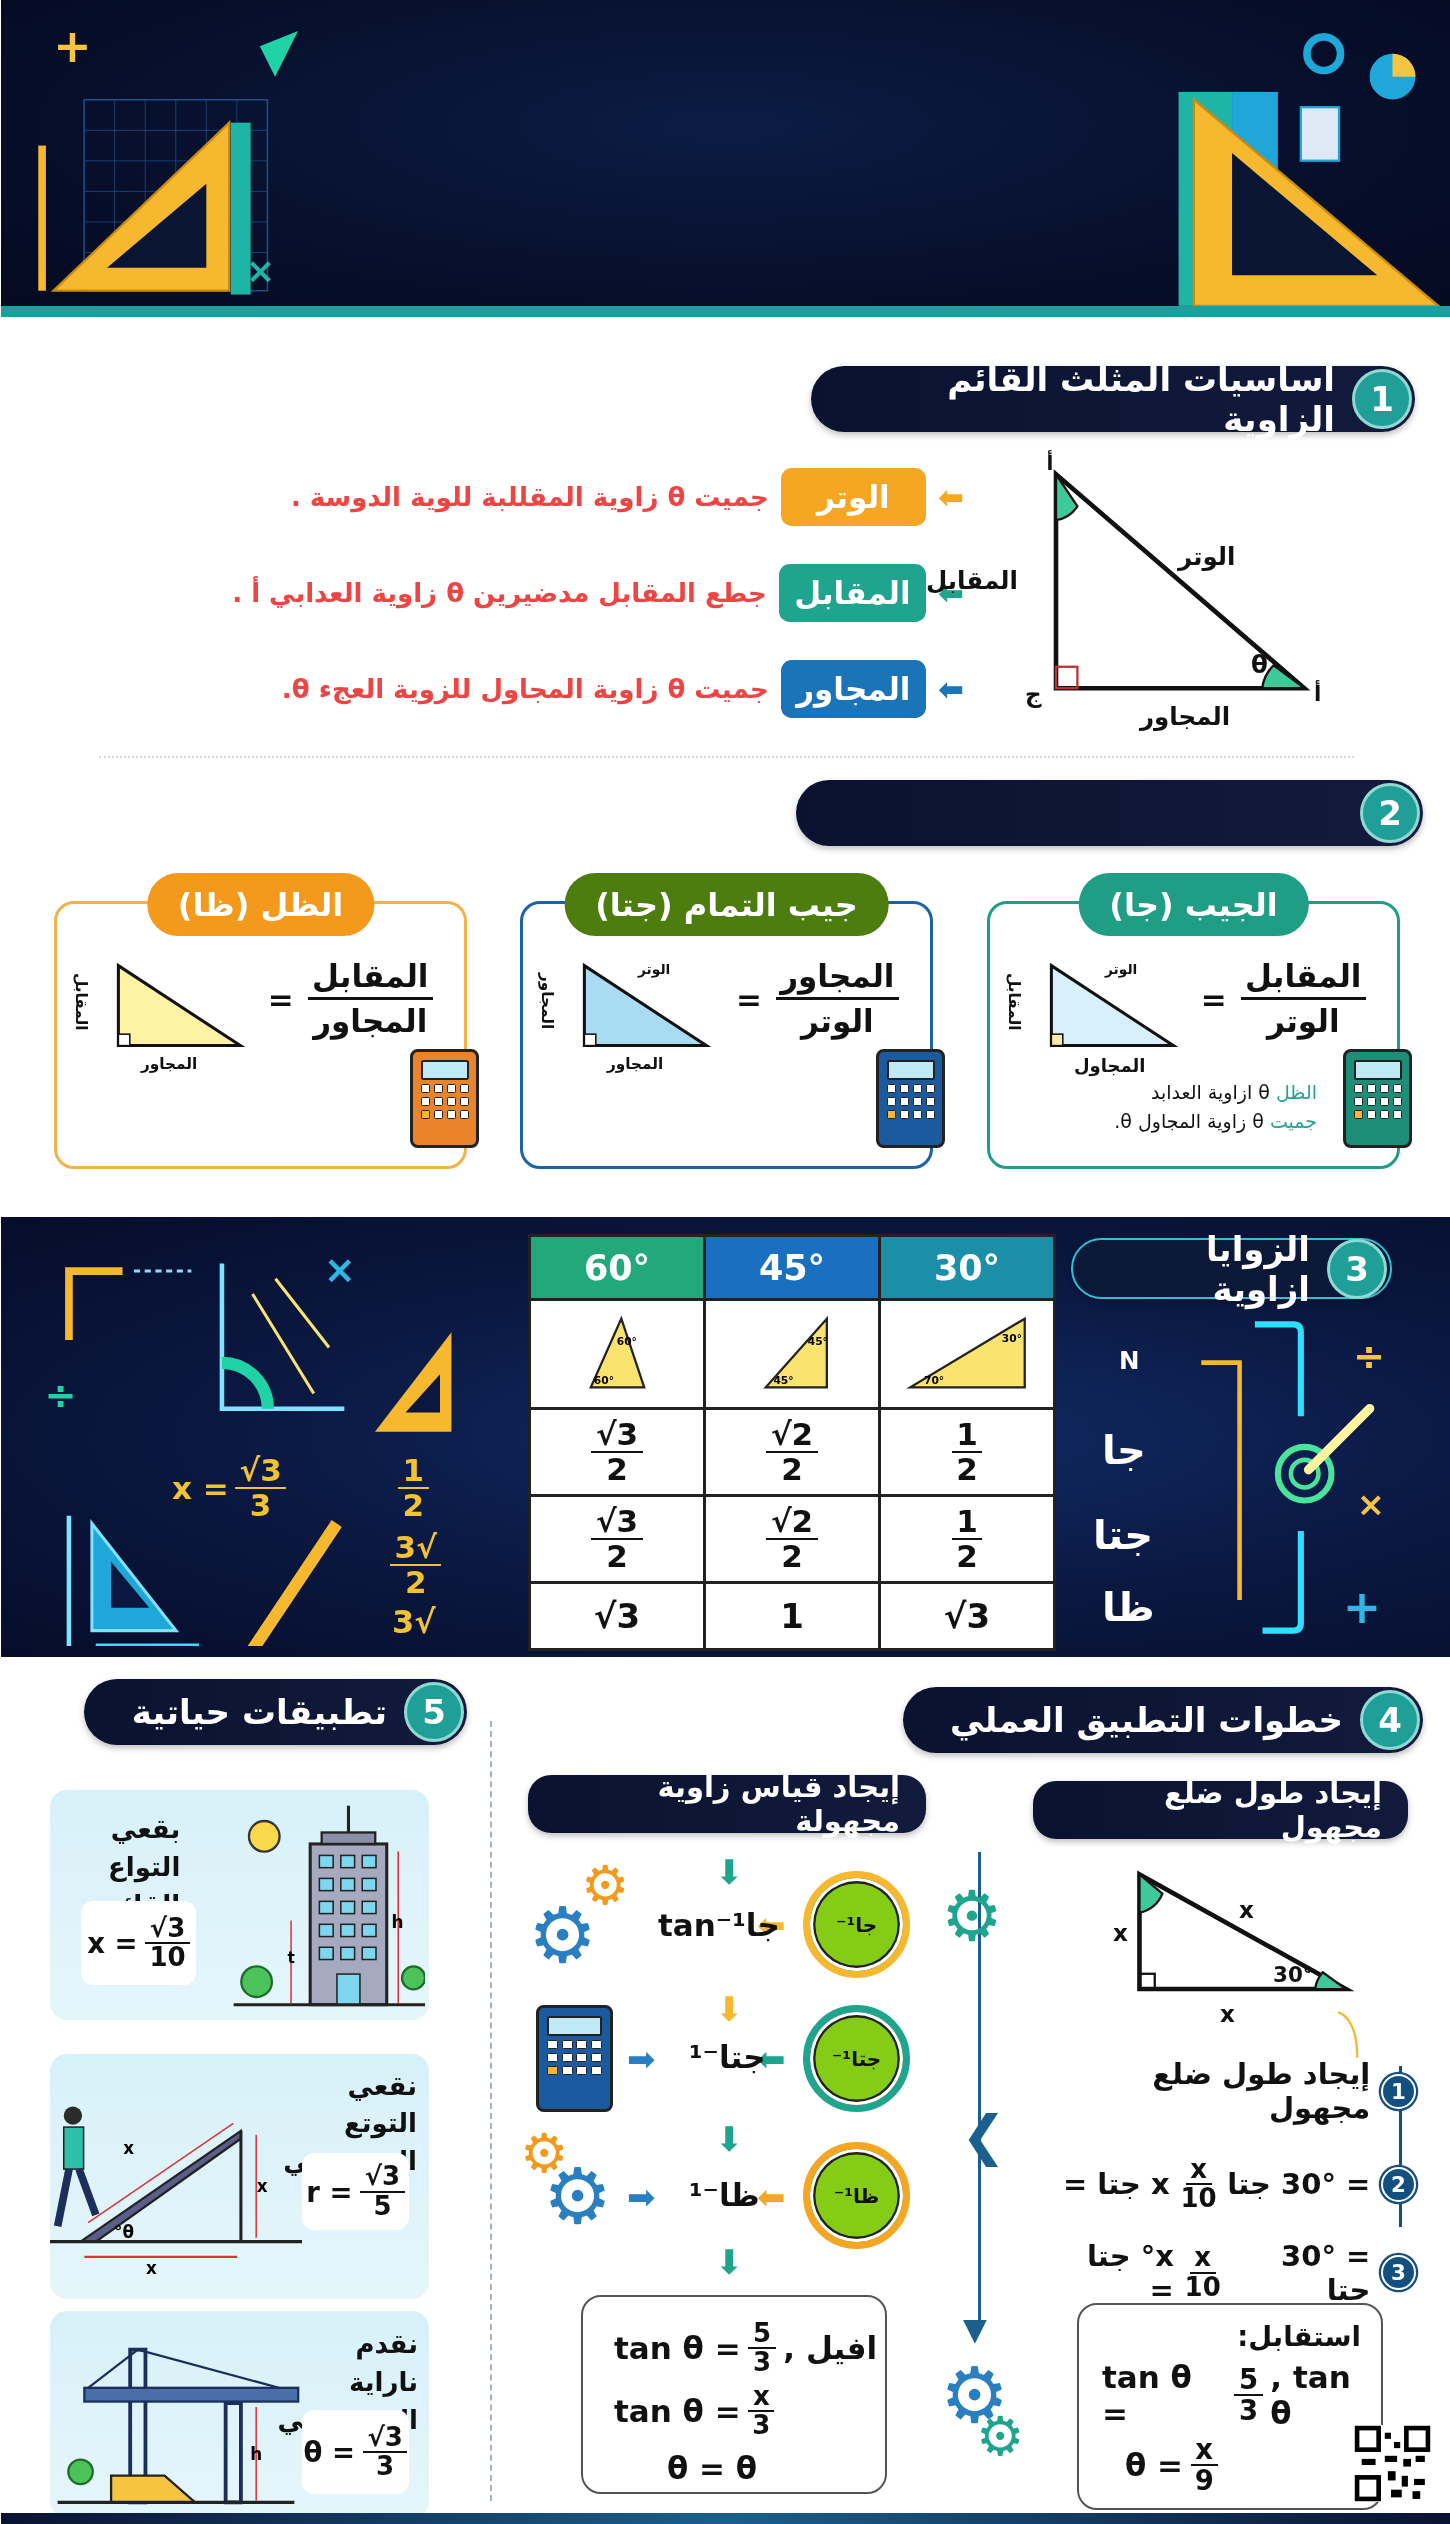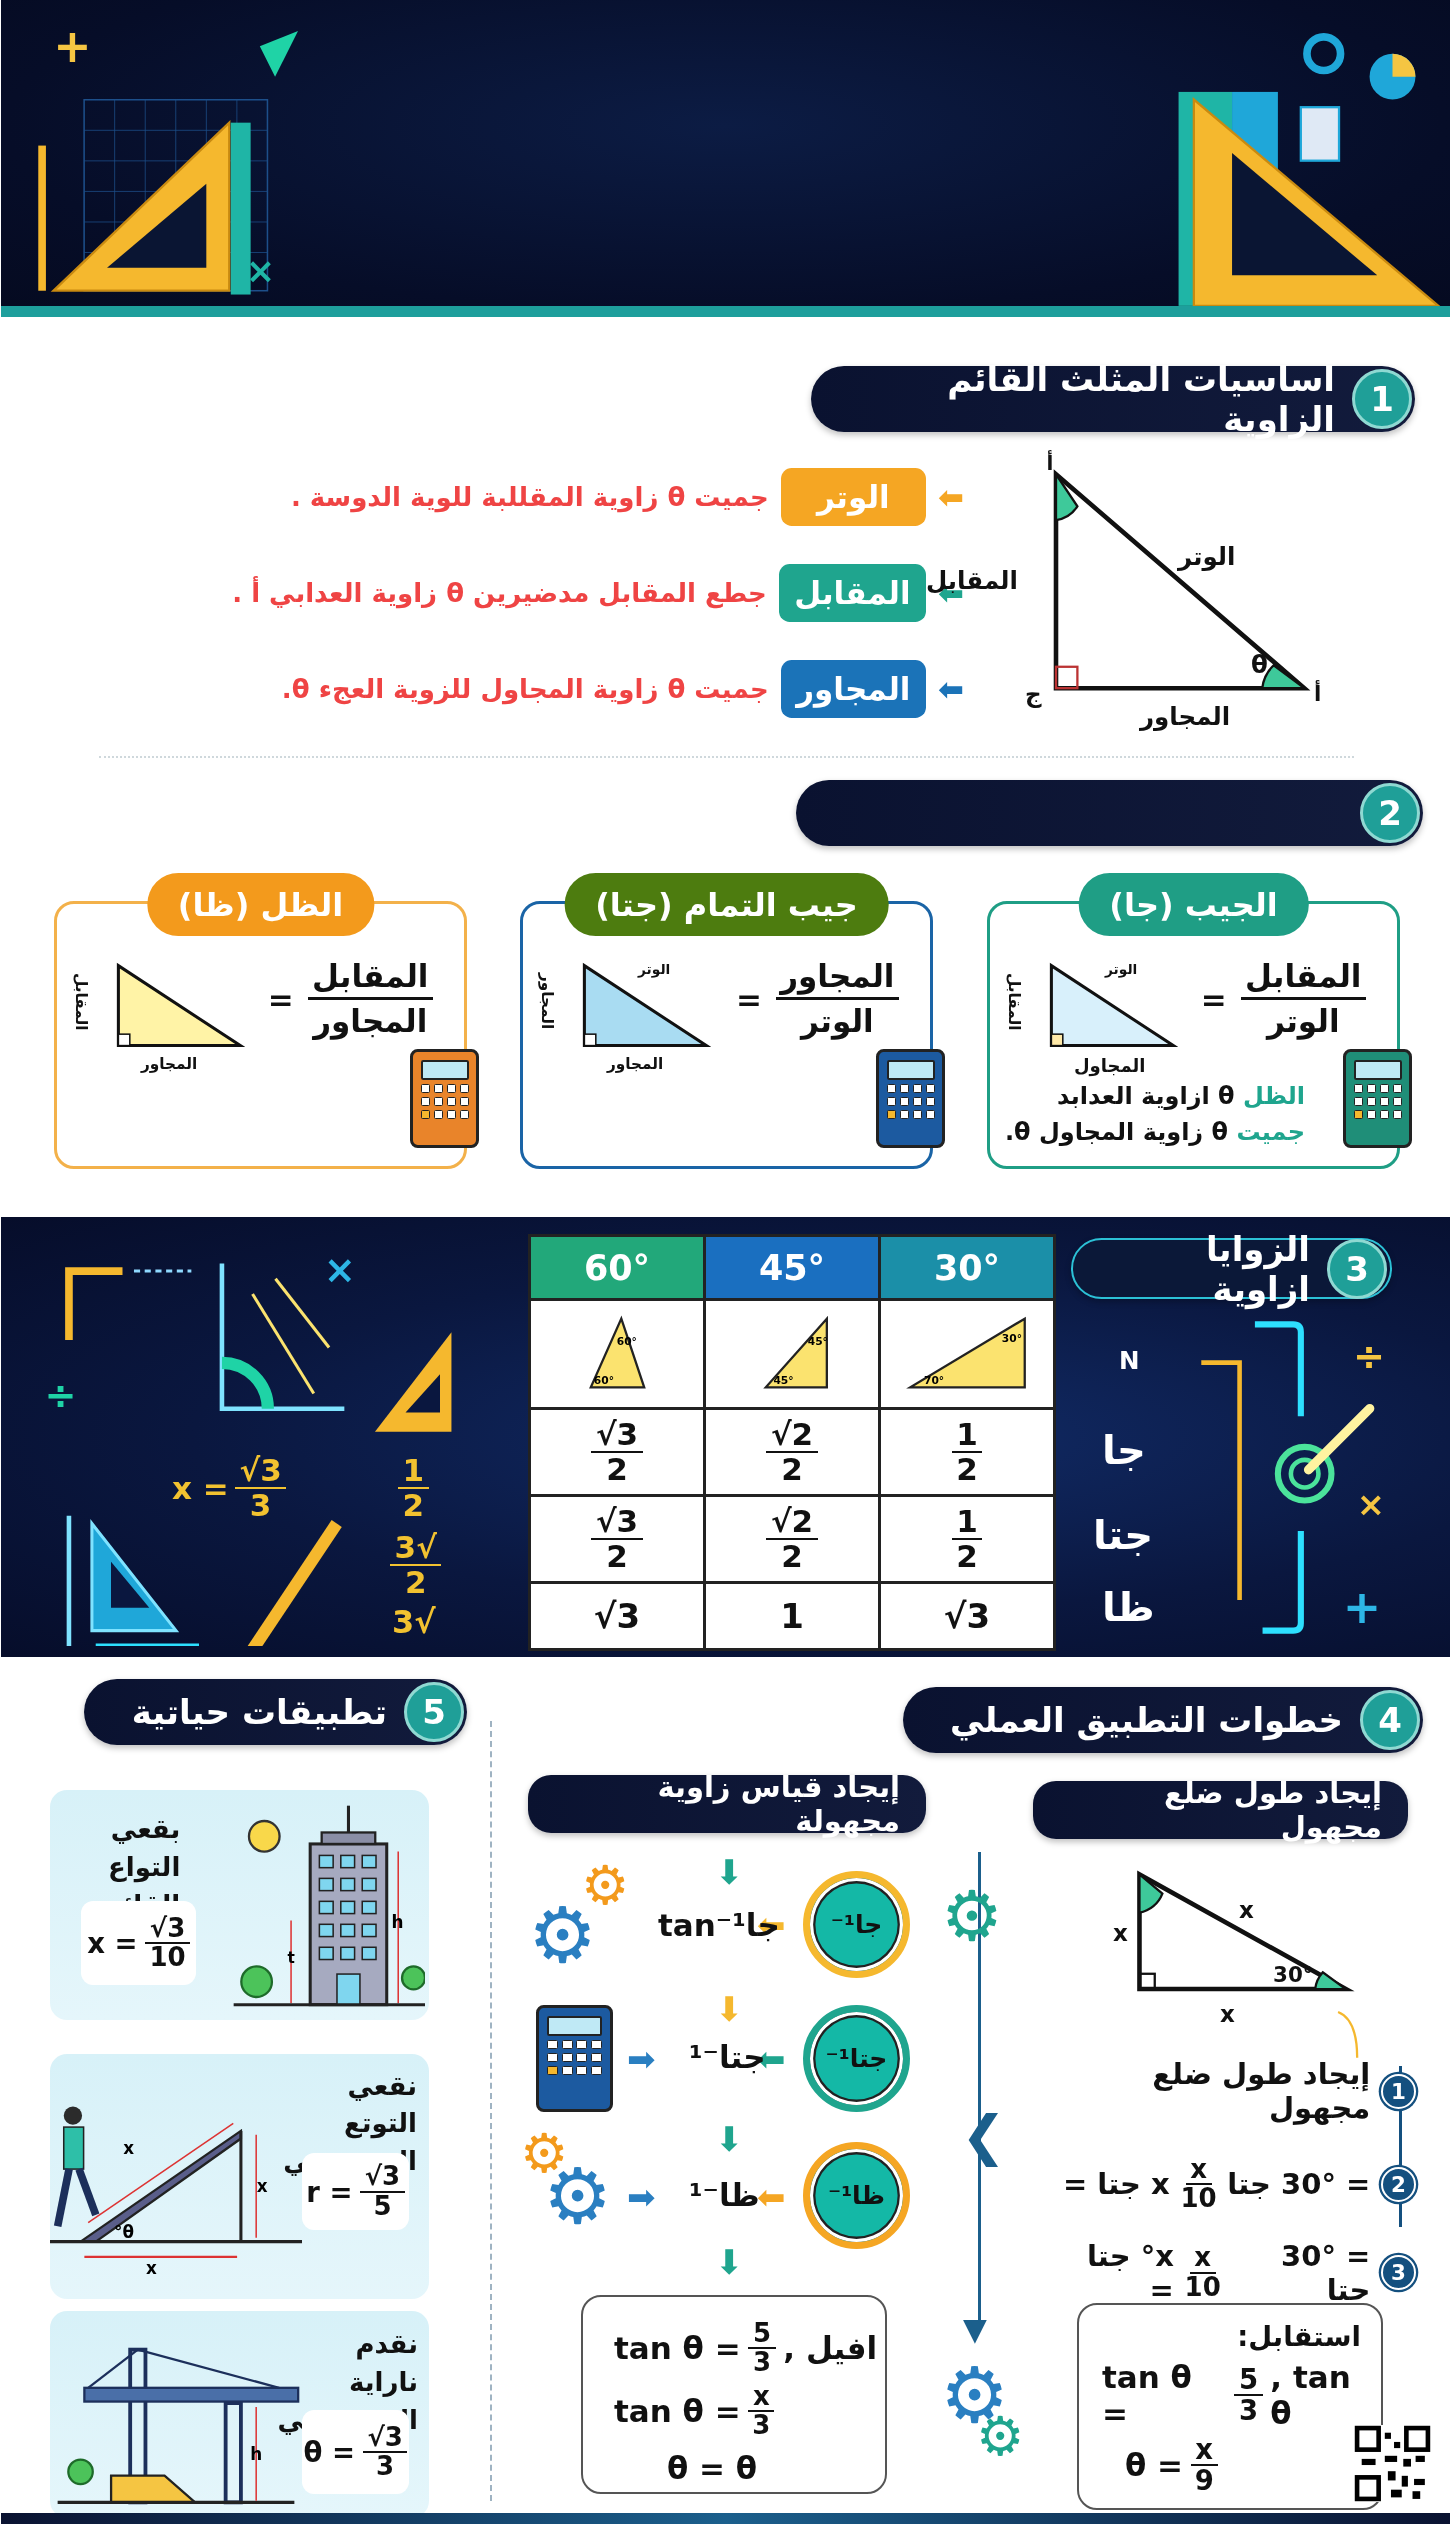--- a/index.html
+++ b/index.html
@@ -30,21 +30,21 @@
 .calc .keys i{display:block;height:9.2px;background:#fff;border:1.5px solid #222;border-radius:1.5px}
 
 #s3{left:0;top:1217px;width:1451px;height:440px;background:radial-gradient(ellipse at 60% 50%,#112b66 0%,#0a173f 55%,#060d2a 100%)}
 #tbl{left:528px;top:17px;width:528px;border-collapse:separate;border-spacing:3.1px;background:#222}
 #tbl td,#tbl th{background:#fff;text-align:center;color:#111;font-weight:bold;direction:ltr}
 #tbl th{height:61px;color:#fff;font-size:35px}
 .mfrac{display:inline-flex;flex-direction:column;align-items:center;font-size:31px;line-height:1.05}
 .mfrac .n{border-bottom:2.3px solid #111;padding:0 4.6px}
 .neon{color:#f2c230;font-weight:bold}
 
-.circle{width:107px;height:107px;border-radius:50%;border:7.7px solid;display:flex;align-items:center;justify-content:center;font-size:25px;font-weight:bold;background:#14b8a6;box-shadow:inset 0 0 0 3.1px #fff, inset 0 0 0 5.4px #222}
+.circle{width:107px;height:107px;border-radius:50%;border:7.7px solid;display:flex;align-items:center;justify-content:center;font-size:20px;font-weight:bold;background:#84cc16;box-shadow:inset 0 0 0 3.1px #fff, inset 0 0 0 5.4px #222}
 .flowtxt{font-size:31px;font-weight:bold;direction:ltr}
 .gear{font-size:92px;line-height:1}
 .box{border:2.3px solid #555;border-radius:20px;background:#fff}
 .eq{font-size:31px;font-weight:bold;direction:ltr;display:flex;align-items:center;gap:7.7px}
 .step{display:flex;align-items:center;gap:10.7px;direction:rtl;font-size:29px;font-weight:bold}
 .step .b{width:35px;height:35px;border-radius:50%;background:#14507f;color:#fff;font-size:21.4px;display:flex;align-items:center;justify-content:center;border:2.3px solid #fff;box-shadow:0 0 0 2.3px #14507f;flex:none}
 .app{left:50px;width:379px;height:230px;border-radius:17px;background:linear-gradient(180deg,#d7f1f8,#e5f6fb)}
 .apptitle{font-size:26px;font-weight:bold;text-align:right;line-height:1.45}
 .appbox{background:#fff;border-radius:12.2px;display:flex;align-items:center;justify-content:center;gap:7.7px;font-size:27.5px;font-weight:bold;direction:ltr}
 .dash{border-right:2.3px dashed #9fb3c2}
@@ -143,21 +143,21 @@
       </span>
     <span style="font-weight:bold">=</span>
   </div>
   <svg class="abs" style="left:46px;top:54px" width="145" height="99" viewBox="0 0 190 130">
       <polygon points="20,10 20,115 180,115" fill="#d8f0fb" stroke="#111" stroke-width="4"></polygon>
       <rect x="20" y="100" width="15" height="15" fill="#ffe9a8" stroke="#111" stroke-width="2"></rect>
     </svg>
   <span class="abs" style="left:15.3px;top:69px;writing-mode:vertical-rl;font-size:15.3px;font-weight:bold">المقابل</span>
   <span class="abs" style="left:115px;top:57px;font-size:13.8px;font-weight:bold">الوتر</span>
   <span class="abs" style="left:84px;top:151px;font-size:18px;font-weight:bold">المجاول</span>
-  <div class="abs" style="right:92px;top:174px;font-size:24px;font-weight:bold;line-height:1.5;text-align:right">
+  <div class="abs" style="right:80px;top:174px;font-size:19px;font-weight:normal;line-height:1.5;text-align:right">
     <div><span style="color:#1fa58e">الظل</span> <span>θ ازاوية العدابد</span></div>
     <div><span style="color:#1fa58e">جميت</span> <span>θ زاوية المجاول θ.</span></div>
   </div>
   <div class="abs calc" style="right:-15.3px;top:145px;background:#1f8e78">
       <div class="scr"></div>
       <div class="keys">
         <i></i>
         <i></i>
         <i></i>
         <i></i>

